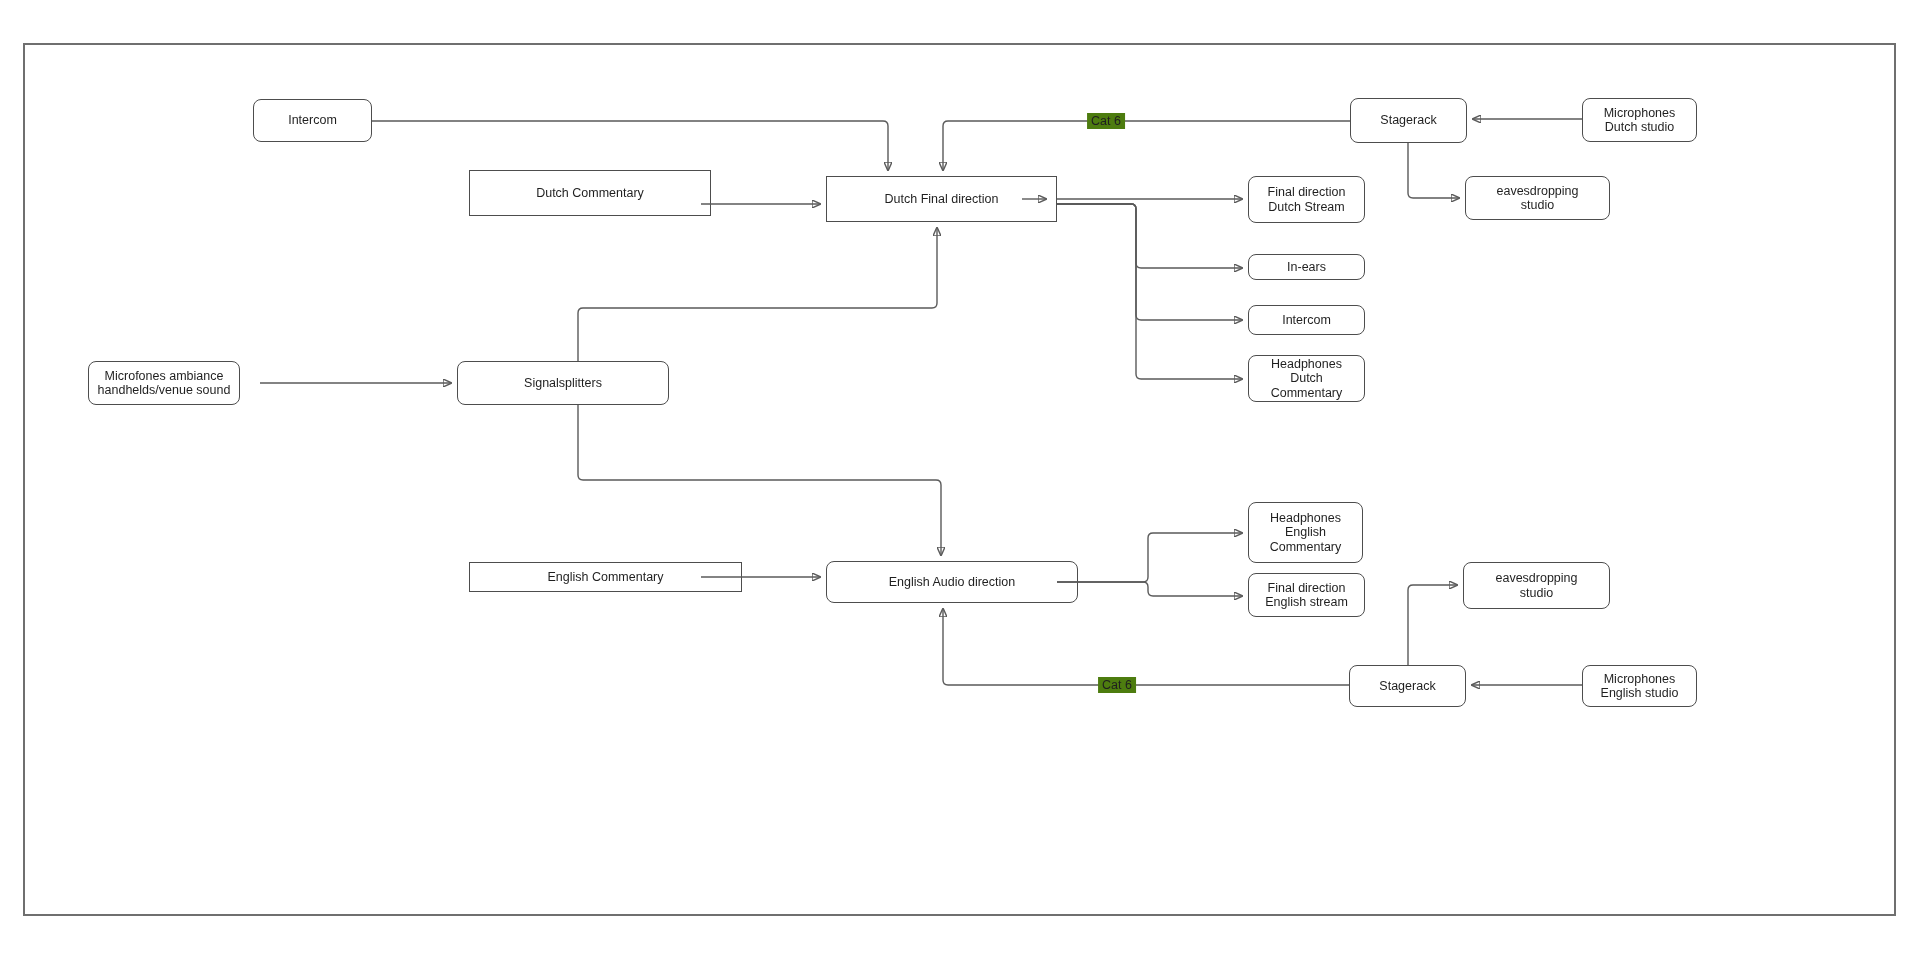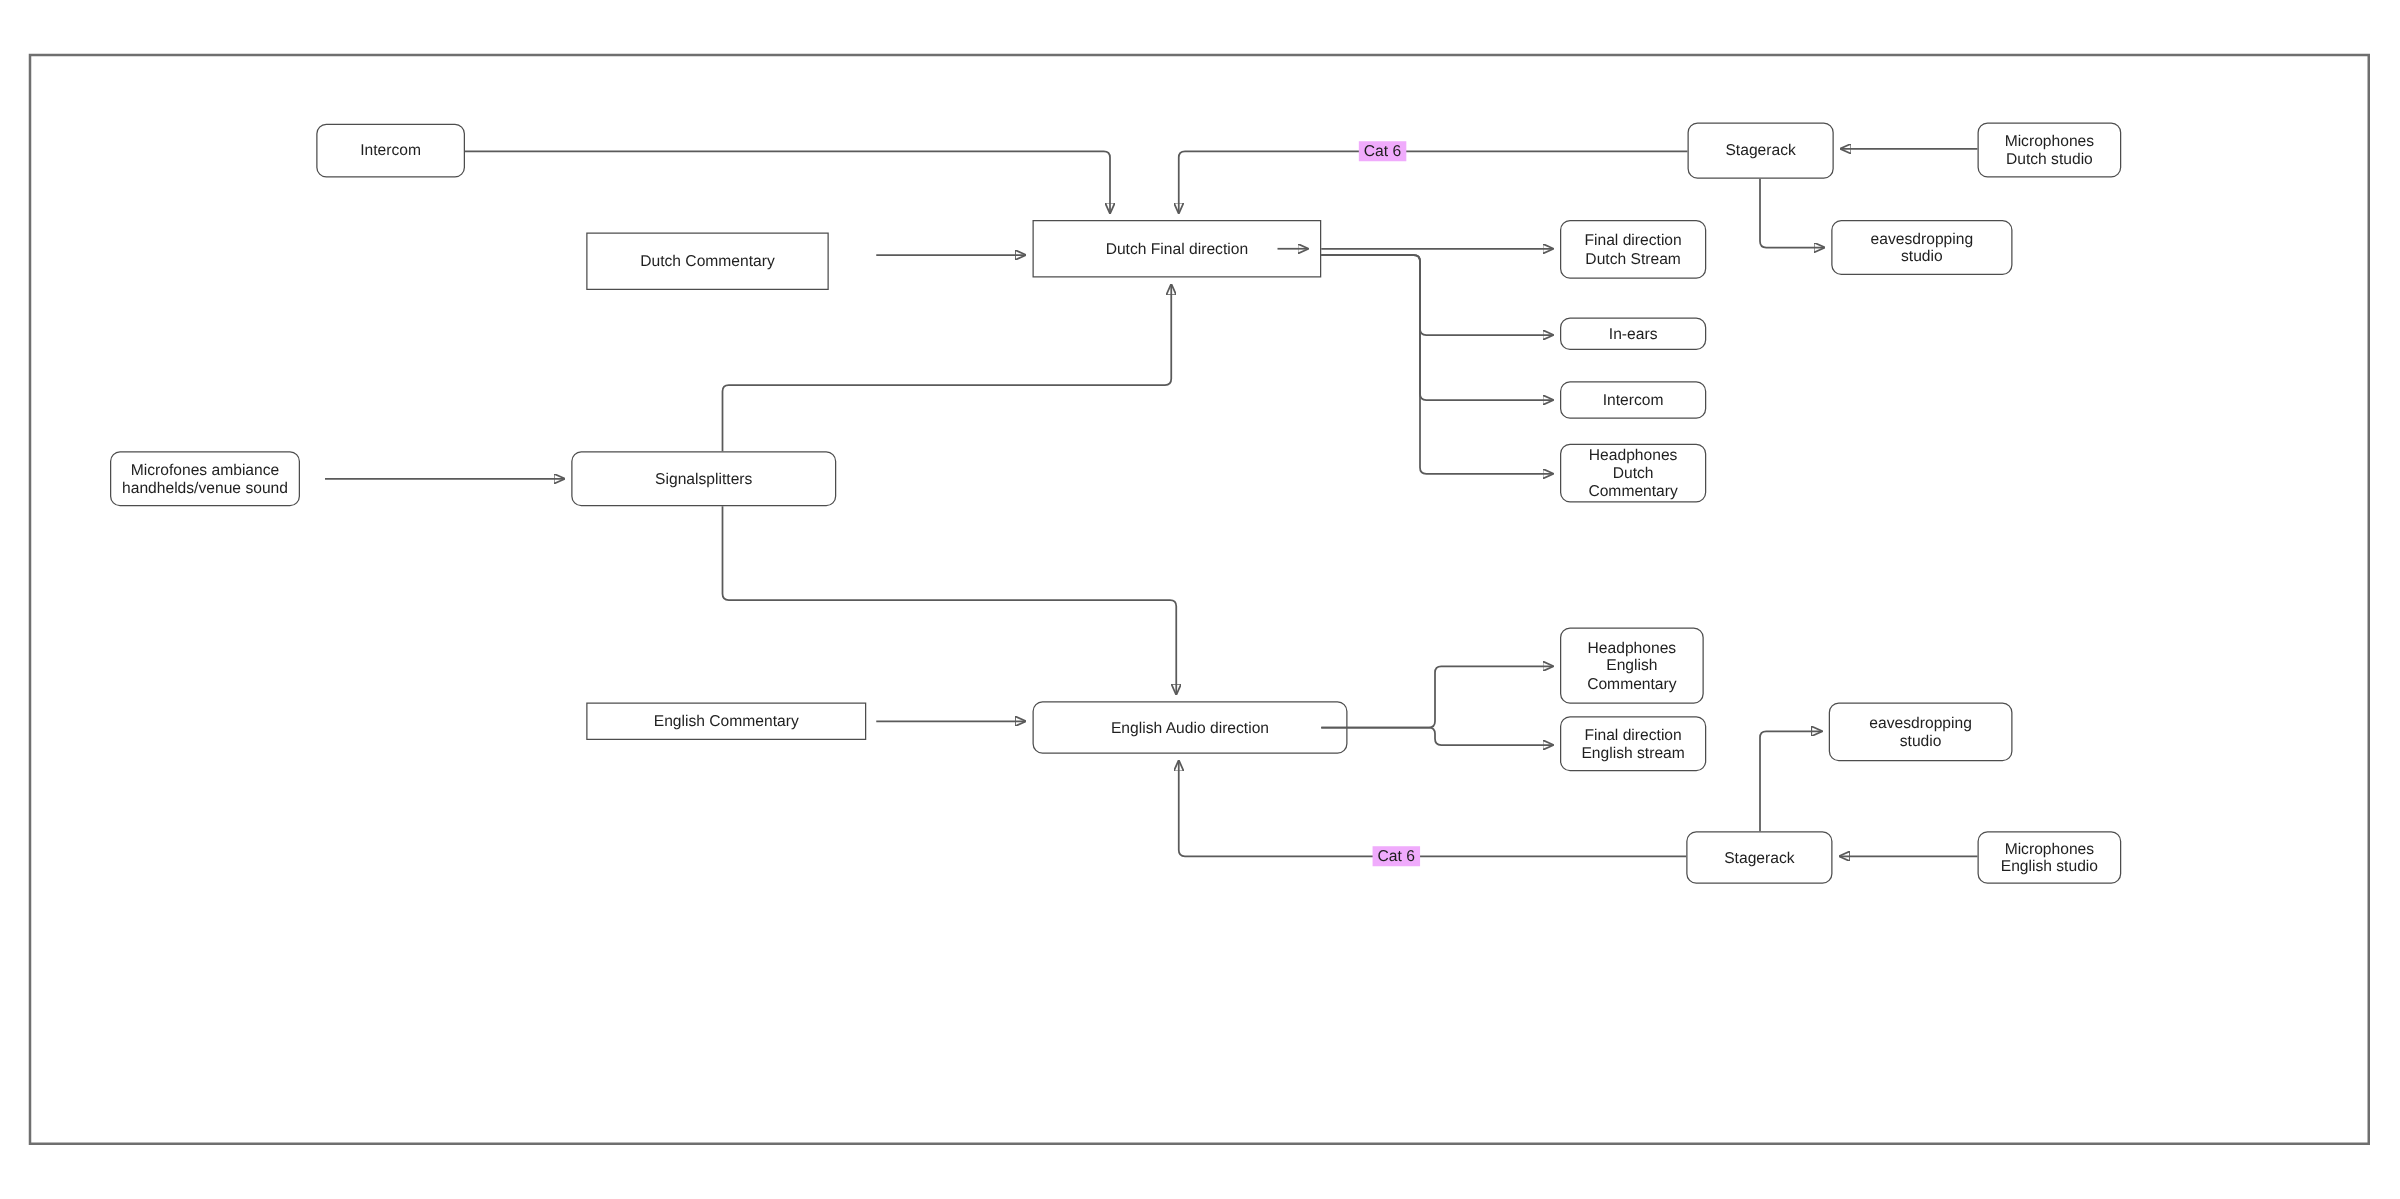--- a/index.html
+++ b/index.html
@@ -9,48 +9,48 @@
     position:absolute;box-sizing:border-box;background:#ffffff;
     border:1.5px solid #4d4d4d;color:#1f1f1f;
     display:flex;align-items:center;justify-content:center;text-align:center;
     font-size:12.5px;line-height:1.16;white-space:pre-line;z-index:2;
   }
   .rounded{border-radius:8px;}
   .sharp{border-radius:0;}
   #edges{position:absolute;left:0;top:0;width:1920px;height:959px;z-index:3;pointer-events:none;}
   #edges path{fill:none;stroke:#5a5a5a;stroke-width:1.4;}
   .edge-label{
-    position:absolute;z-index:4;background:#f0abfc;color:#1f1f1f;
+    position:absolute;z-index:4;background:#4d7c0f;color:#1f1f1f;
     font-size:12.5px;padding:1px 4px;transform:translate(-50%,-50%);
   }
 </style>
 </head>
 <body>
 
 <div class="frame"></div>
 
 <div class="node rounded" style="left:253px;top:99px;width:119px;height:43px">Intercom</div>
-<div class="node sharp" style="left:469px;top:186px;width:194px;height:46px">Dutch Commentary</div>
+<div class="node sharp" style="left:469px;top:170px;width:242px;height:46px">Dutch Commentary</div>
 <div class="node sharp" style="left:826px;top:176px;width:231px;height:46px">Dutch Final direction</div>
 <div class="node rounded" style="left:1350px;top:98px;width:117px;height:45px">Stagerack</div>
 <div class="node rounded" style="left:1582px;top:98px;width:115px;height:44px">Microphones
 Dutch studio</div>
 <div class="node rounded" style="left:1465px;top:176px;width:145px;height:44px">eavesdropping
 studio</div>
 <div class="node rounded" style="left:1248px;top:176px;width:117px;height:47px">Final direction
 Dutch Stream</div>
 <div class="node rounded" style="left:1248px;top:254px;width:117px;height:26px">In-ears</div>
 <div class="node rounded" style="left:1248px;top:305px;width:117px;height:30px">Intercom</div>
 <div class="node rounded" style="left:1248px;top:355px;width:117px;height:47px">Headphones
 Dutch
 Commentary</div>
 <div class="node rounded" style="left:88px;top:361px;width:152px;height:44px">Microfones ambiance
 handhelds/venue sound</div>
 <div class="node rounded" style="left:457px;top:361px;width:212px;height:44px">Signalsplitters</div>
-<div class="node sharp" style="left:469px;top:562px;width:224px;height:30px">English Commentary</div>
+<div class="node sharp" style="left:469px;top:562px;width:273px;height:30px">English Commentary</div>
 <div class="node rounded" style="left:826px;top:561px;width:252px;height:42px">English Audio direction</div>
 <div class="node rounded" style="left:1248px;top:502px;width:115px;height:61px">Headphones
 English
 Commentary</div>
 <div class="node rounded" style="left:1248px;top:573px;width:117px;height:44px">Final direction
 English stream</div>
 <div class="node rounded" style="left:1463px;top:562px;width:147px;height:47px">eavesdropping
 studio</div>
 <div class="node rounded" style="left:1349px;top:665px;width:117px;height:42px">Stagerack</div>
 <div class="node rounded" style="left:1582px;top:665px;width:115px;height:42px">Microphones

